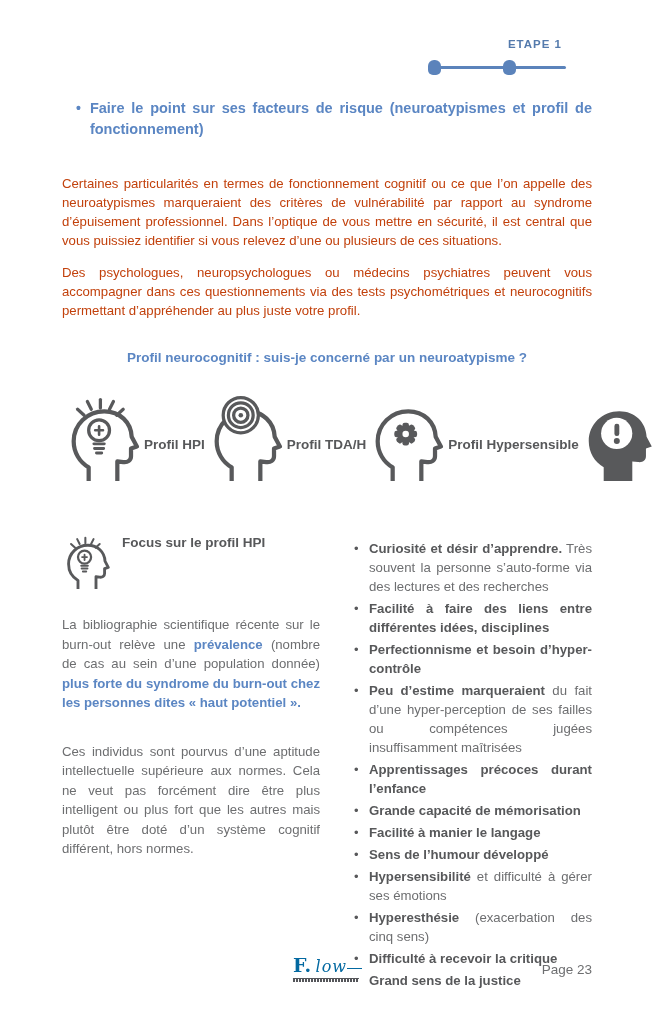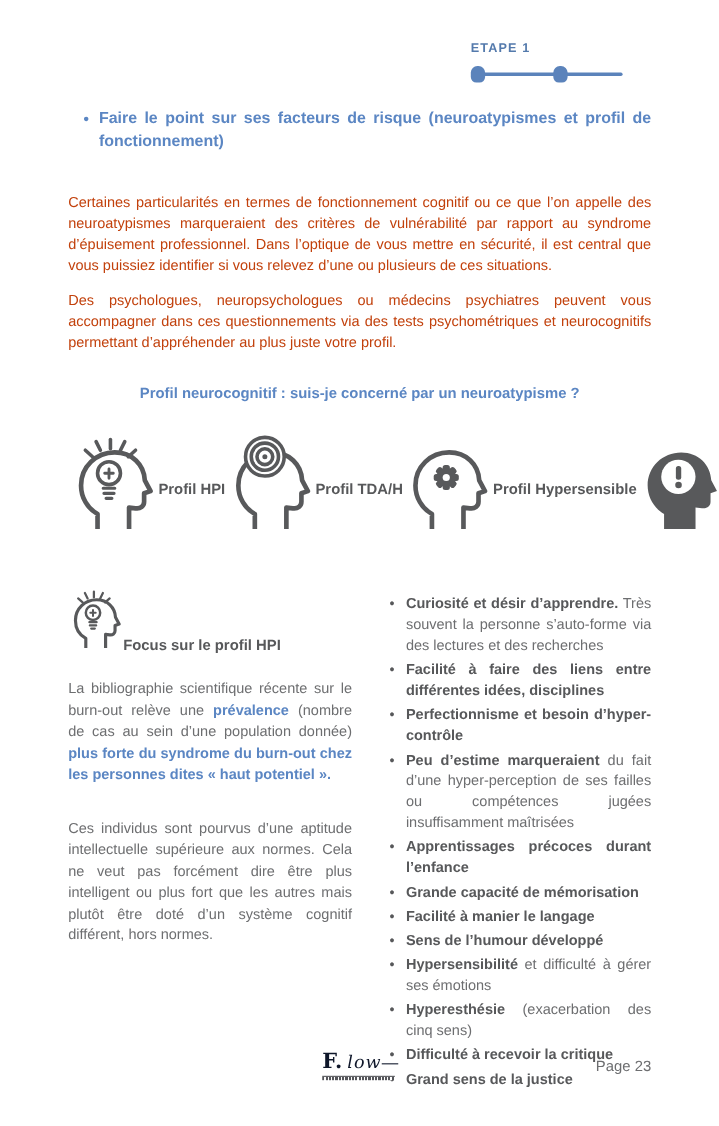--- a/index.html
+++ b/index.html
@@ -10,21 +10,21 @@
     color:#6d6e70;
     position:relative;
     overflow:hidden;
     -webkit-font-smoothing:antialiased;
   }
   .page { position:relative; width:654px; height:1024px; }
 
   
   .etape-block { position:absolute; top:38px; right:88px; width:138px; }
   .etape-label {
-    padding-right:4px;
+    text-align:right; padding-right:4px;
     font-size:11.5px; font-weight:bold; letter-spacing:1px;
     color:#547aac; margin-bottom:10px;
   }
   .timeline { position:relative; height:15px; }
   .timeline .track {
     position:absolute; left:4px; right:0; top:6px; height:3px;
     background:#5b83bb; border-radius:2px;
   }
   .timeline .node {
     position:absolute; top:0; width:13px; height:15px;
@@ -61,21 +61,21 @@
   .profile-label {
     margin-top:12px; font-size:13.5px; font-weight:bold; color:#57585a;
     white-space:nowrap;
   }
 
   
   .columns { display:flex; margin-top:54px; align-items:flex-start; }
   .col-left { flex:0 0 258px; }
   .col-right { flex:1 1 auto; padding-left:32px; padding-top:4px; }
 
-  .focus-header { display:flex; align-items:flex-end; margin-bottom:22px; }
+  .focus-header { display:flex; align-items:flex-start; gap:10px; margin-bottom:22px; }
   .focus-title { font-size:13.5px; font-weight:bold; color:#57585a; }
 
   .col-par { font-size:13.2px; line-height:19.5px; text-align:justify; }
   .col-par + .col-par { margin-top:29px; }
   .seg-blue-bold { color:#5b86c3; font-weight:bold; }
   .seg-red { color:#e0584d; }
 
   ul.char-list { list-style:none; }
   ul.char-list li {
     position:relative; padding-left:17px; margin-bottom:3px;
@@ -84,21 +84,21 @@
   ul.char-list li::before {
     content:"•"; position:absolute; left:2px; top:0;
     color:#57585a; font-size:13px;
   }
   ul.char-list .b { font-weight:bold; color:#57585a; }
 
   
   .footer { position:absolute; left:0; bottom:24px; width:654px; height:46px; }
   .logo {
     position:absolute; left:50%; transform:translateX(-50%); top:0;
-    text-align:center; color:#0f172a;
+    text-align:center; color:#0369a1;
   }
   .logo-line { white-space:nowrap; }
   .logo-f { font-family:"DejaVu Serif", serif; font-weight:bold; font-size:19px; }
   .logo-script { font-family:"DejaVu Serif", serif; font-style:italic; font-size:16px; letter-spacing:1px; }
   .logo-dash { font-size:15px; letter-spacing:-1px; }
   .logo-tagline {
     margin-top:2px; width:66px; height:4px;
     background:repeating-linear-gradient(90deg,#55565a 0 2px,#ffffff 2px 3px);
     border-top:1px solid #55565a;
   }

